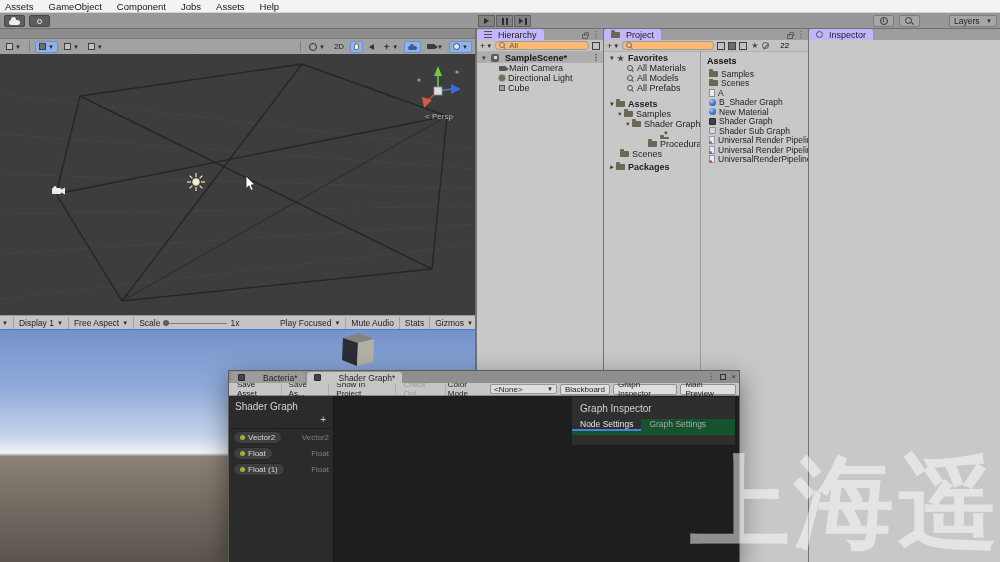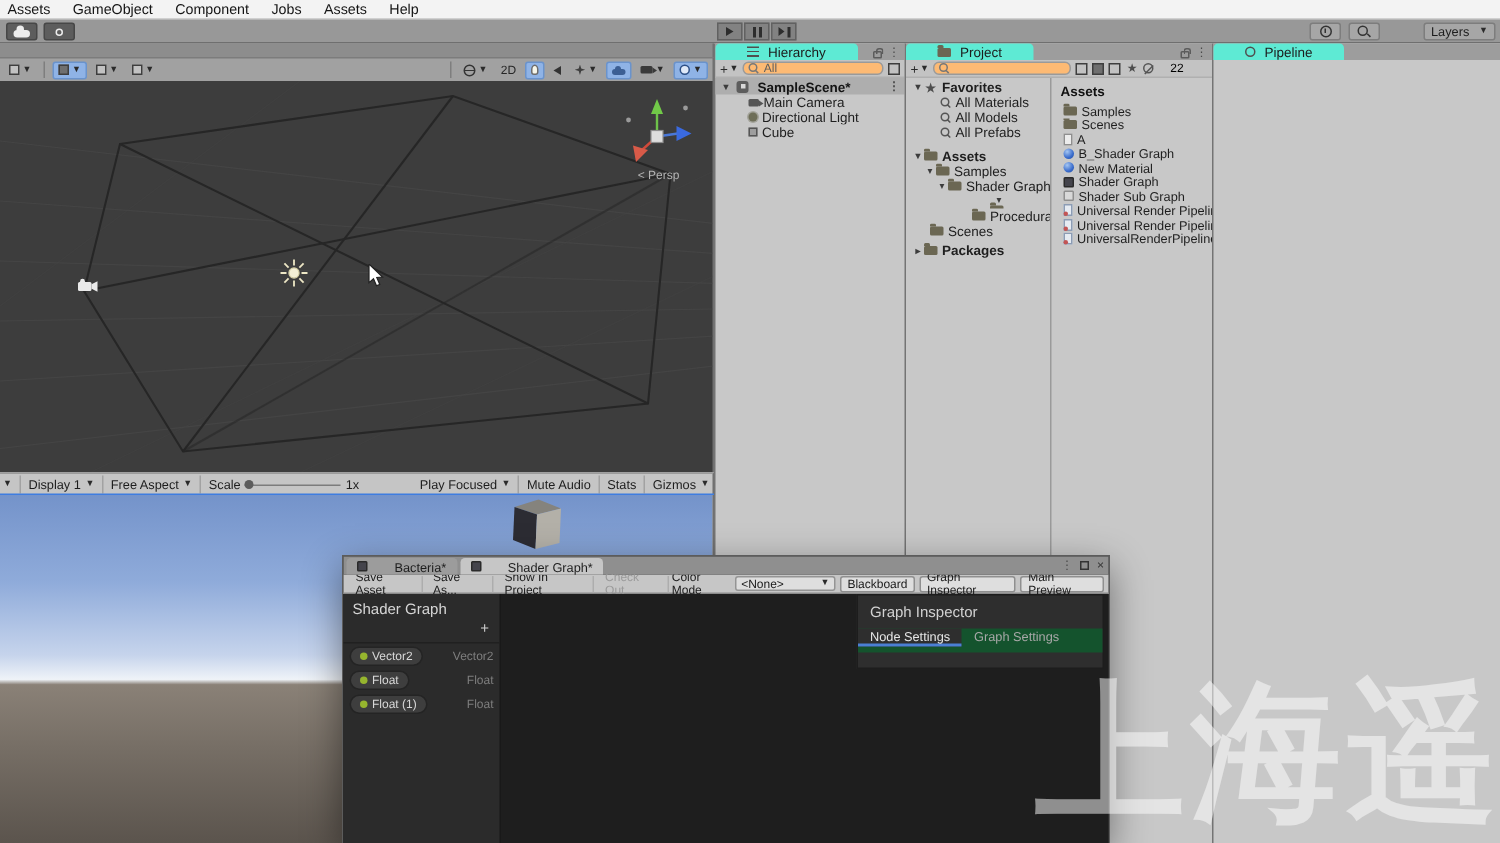--- a/index.html
+++ b/index.html
@@ -60,21 +60,21 @@
   .game-view { position:absolute; left:0; top:330px; width:476px; height:232px; border-right:1px solid #707070;
     background:linear-gradient(180deg,#7493ca 0%,#8fabda 25%,#c6d4ec 46%,#eff3f8 53%,#8a8177 54.5%,#776f66 72%,#5b544d 100%); }
   .game-focus-line { position:absolute; left:0; top:329px; width:476px; height:1px; background:#3e7de0; z-index:2; }
 
   
   .panel { position:absolute; top:29px; height:533px; background:#c8c8c8; border-left:1px solid #747474; }
   .hierarchy { left:476px; width:127px; }
   .project { left:603px; width:205px; }
   .inspector { left:808px; width:192px; }
   .tab-row { height:11px; background:#9d9d9d; display:flex; align-items:flex-end; position:relative; }
-  .tab { height:11px; background:#5eead4; border-radius:3px 3px 0 0; display:flex; align-items:center; gap:3px; padding:0 21px; font-size:9px; color:#1c1c1c; }
+  .tab { height:11px; background:#c4b5fd; border-radius:3px 3px 0 0; display:flex; align-items:center; gap:3px; padding:0 7px; font-size:9px; color:#1c1c1c; }
   .tab-icons { position:absolute; right:3px; top:2px; display:flex; gap:4px; align-items:center; color:#555; font-size:8px; }
   .ic-hier { width:8px; height:7px; background:repeating-linear-gradient(#4f4f4f 0 1px, transparent 1px 3px); }
   .ic-lock { position:relative; width:6px; height:5px; border:1px solid #5c5c5c; border-radius:1px; margin-top:3px; }
   .ic-lock::before { content:''; position:absolute; top:-3px; left:0.5px; width:3px; height:3px; border:1px solid #5c5c5c; border-bottom:none; border-radius:2px 2px 0 0; }
   .dots { font-size:8px; color:#4a4a4a; line-height:8px; }
   .search-row { height:12px; background:#c3c3c3; display:flex; align-items:center; padding:0 3px; gap:3px; border-bottom:1px solid #b0b0b0; }
   .add-btn { font-size:9px; color:#2a2a2a; display:flex; align-items:center; gap:1px; }
   .search-box { flex:1; height:9px; background:#fdba74; border:1px solid #9a9a9a; border-radius:4px; display:flex; align-items:center; gap:3px; padding:0 3px; font-size:8px; color:#5c5c5c; }
   .mini-mag { position:relative; width:7px; height:7px; flex:none; }
   .mini-mag::before { content:''; position:absolute; left:0; top:0; width:4px; height:4px; border:1px solid #777; border-radius:50%; }
@@ -516,21 +516,21 @@
             <span>UniversalRenderPipeline</span>
           </div>
       </div>
     </div>
   </div>
 
   <div class="panel inspector">
     <div class="tab-row">
       <div class="tab">
           <span class="ic ic-inspector"></span>
-          <span>Pipeline</span>
+          <span>Inspector</span>
         </div>
     </div>
   </div>
 
   <div class="shader-window">
     <div class="sw-tabbar">
       <div class="sw-tab">
           <span class="ic ic-shadergraph" style="margin-right:0;"></span>
           <span>Bacteria*</span>
         </div>

